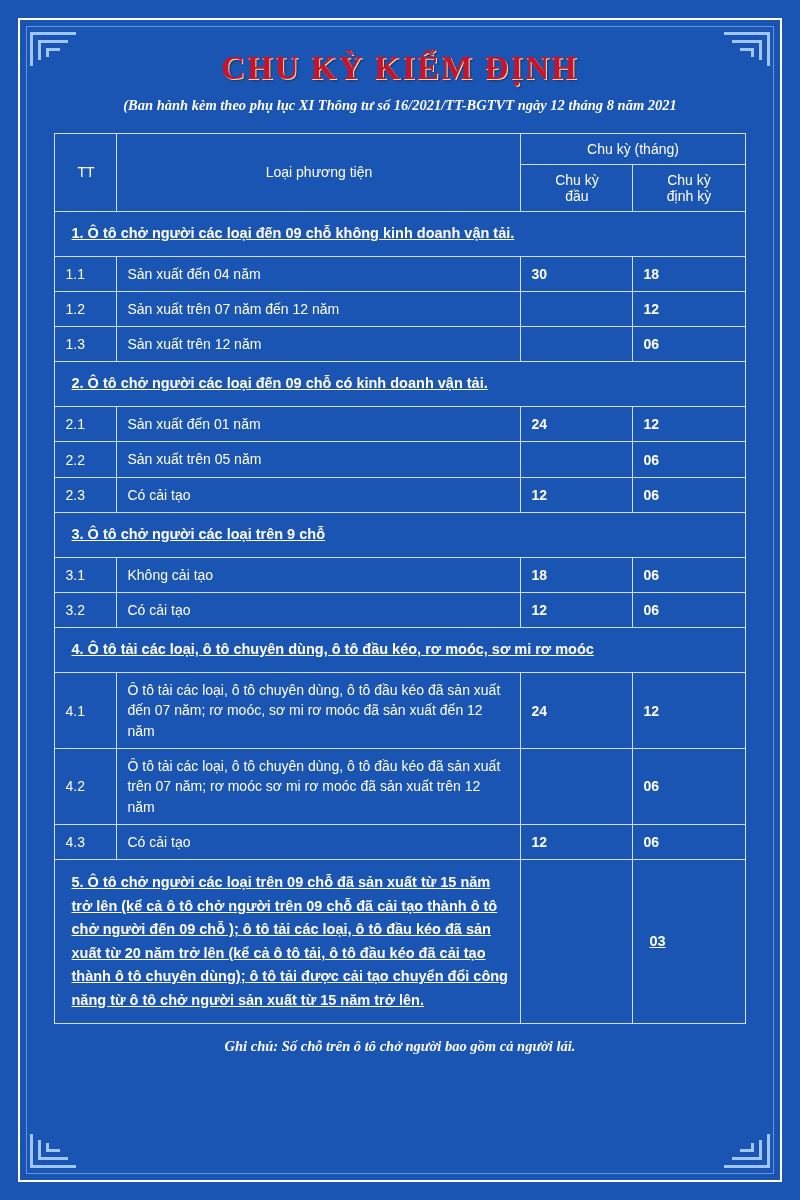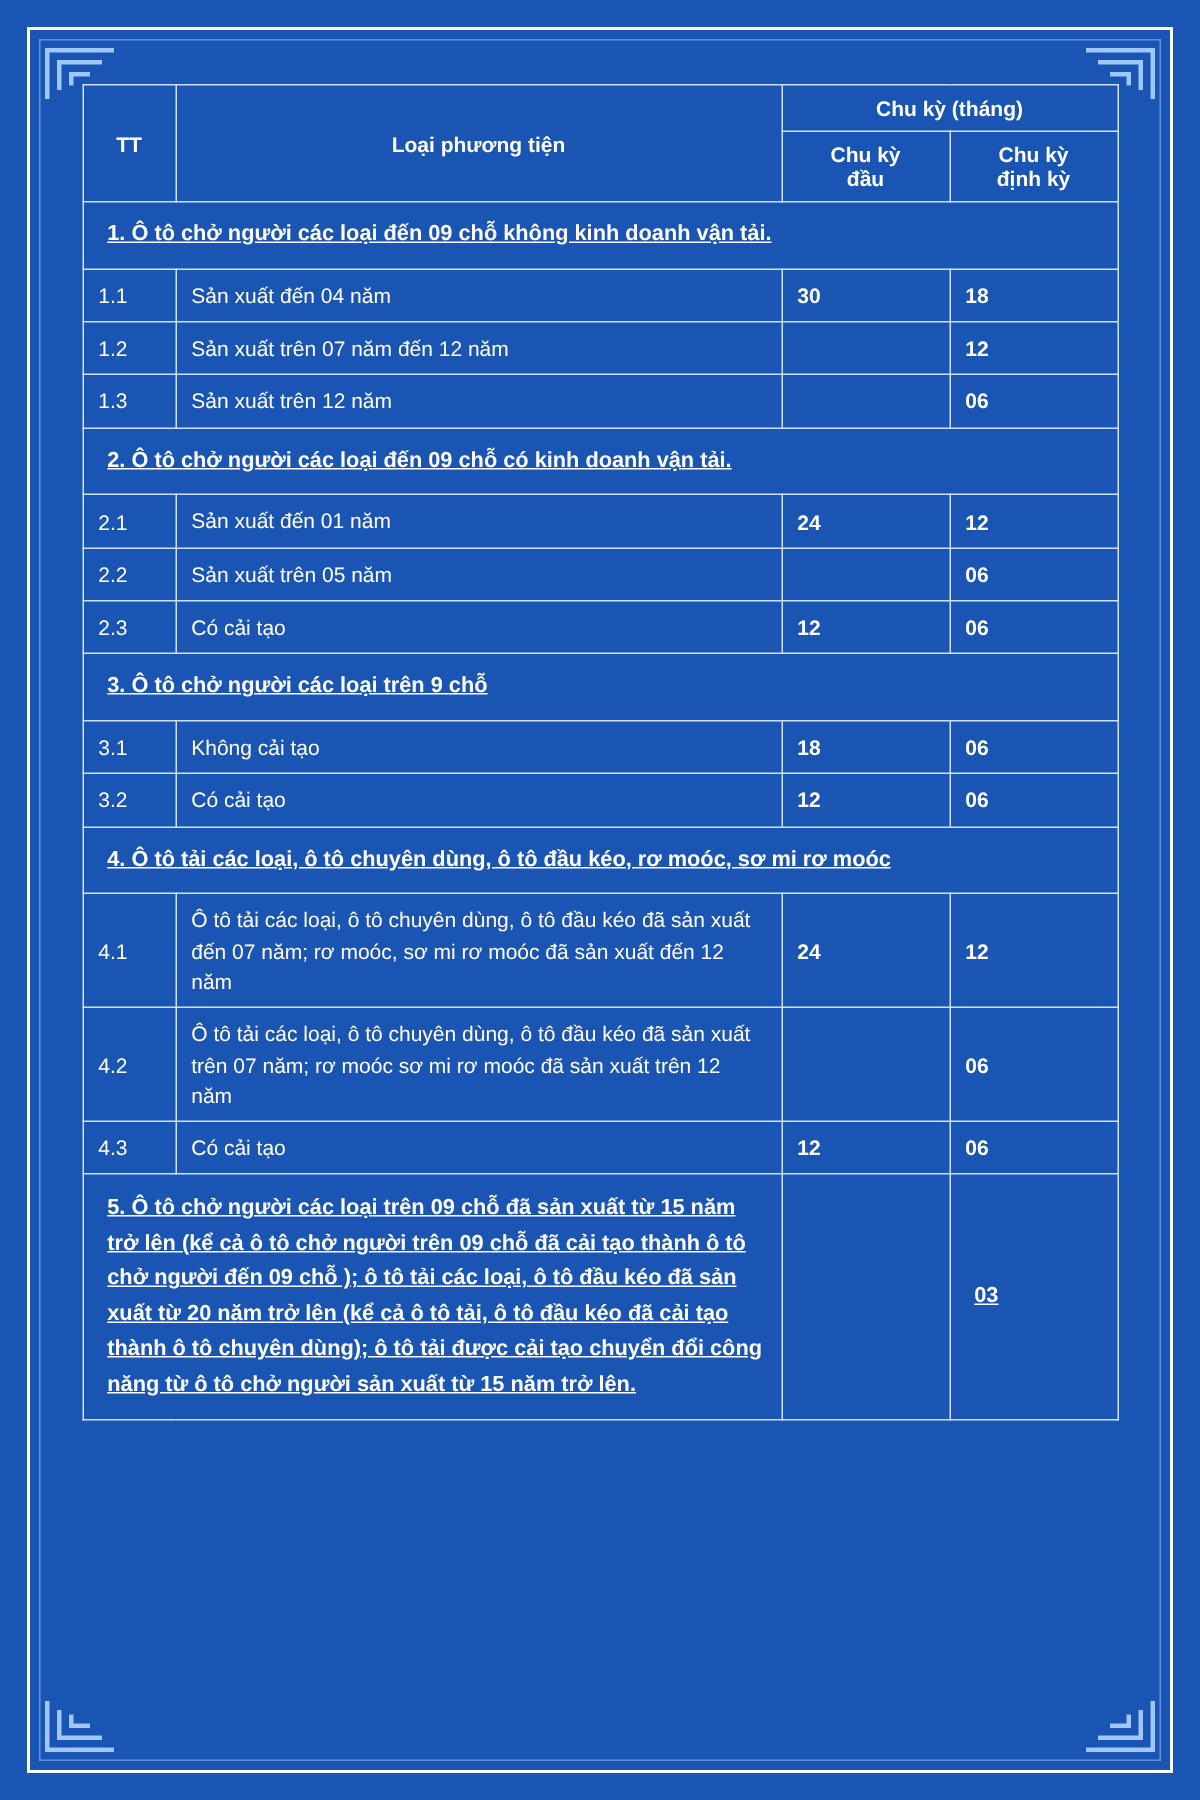--- a/index.html
+++ b/index.html
@@ -95,21 +95,21 @@
     table-layout: fixed;
     color: #ffffff;
   }
   table.cycles td, table.cycles th {
     border: 1px solid #cfe0ff;
     padding: 7px 10px;
     font-size: 14px;
     vertical-align: middle;
   }
   th.head {
-    font-weight: bold;
+    font-weight: normal;
     text-align: center;
     font-size: 15px;
     padding: 12px 6px;
   }
   .col-tt { width: 62px; }
   .col-name { width: 404px; }
   .col-c1 { width: 112px; }
   .col-c2 { width: 112px; }
 
   td.tt { text-align: left; font-size: 14px; padding-left: 12px; }
@@ -168,21 +168,23 @@
   <div class="corner br">
     <i class="h1"></i>
       <i class="h2"></i>
       <i class="h3"></i>
       <i class="v1"></i>
       <i class="v2"></i>
       <i class="v3"></i>
   </div>
 
   <div class="content">
+    <div class="title">CHU KỲ KIỂM ĐỊNH</div>
     <div class="subtitle">
+      <div>(Ban hành kèm theo phụ lục XI Thông tư số 16/2021/TT-BGTVT ngày 12 tháng 8 năm 2021</div>
     </div>
 
     <table class="cycles">
       <colgroup>
         <col class="col-tt">
           <col class="col-name">
           <col class="col-c1">
           <col class="col-c2">
       </colgroup>
       <thead>
@@ -286,14 +288,17 @@
         </tr>
 
         <tr class="group tall">
           <td colspan="2">5. Ô tô chở người các loại trên 09 chỗ đã sản xuất từ 15 năm trở lên (kể cả ô tô chở người trên 09 chỗ đã cải tạo thành ô tô chở người đến 09 chỗ ); ô tô tải các loại, ô tô đầu kéo đã sản xuất từ 20 năm trở lên (kể cả ô tô tải, ô tô đầu kéo đã cải tạo thành ô tô chuyên dùng); ô tô tải được cải  tạo chuyển đổi công năng từ ô tô chở người sản xuất từ 15 năm trở lên.</td>
           <td class="num"></td>
           <td class="num">03</td>
         </tr>
       </tbody>
     </table>
 
+    <div class="note">
+      <b>Ghi chú:</b><span> Số chỗ trên ô tô chở người bao gồm cả người lái.</span>
+    </div>
   </div>
 </div>
 
 </body></html>

